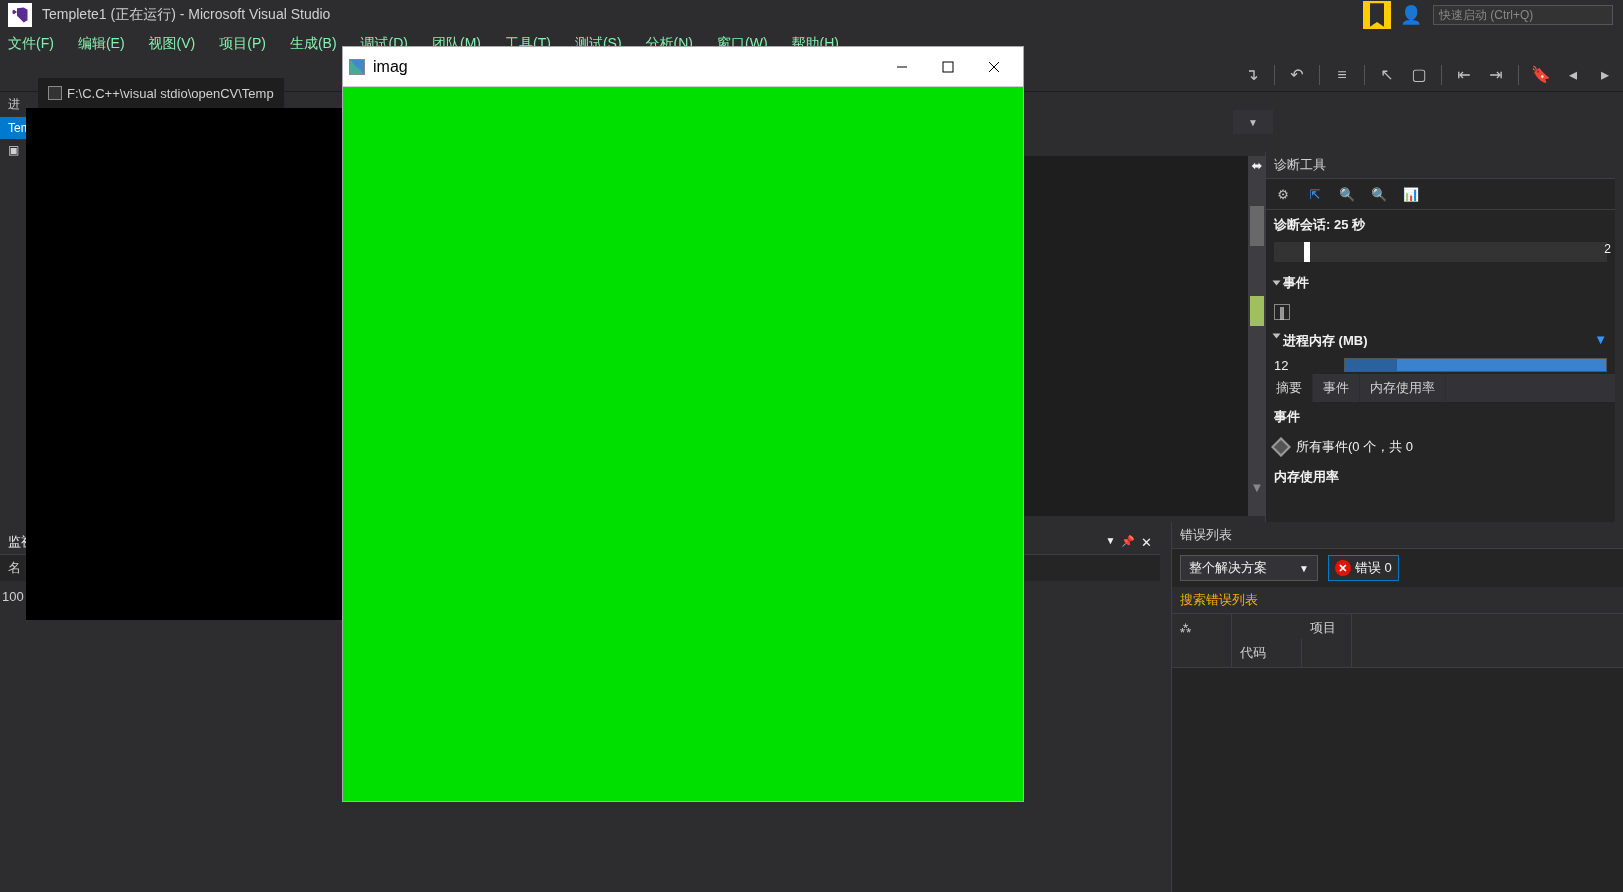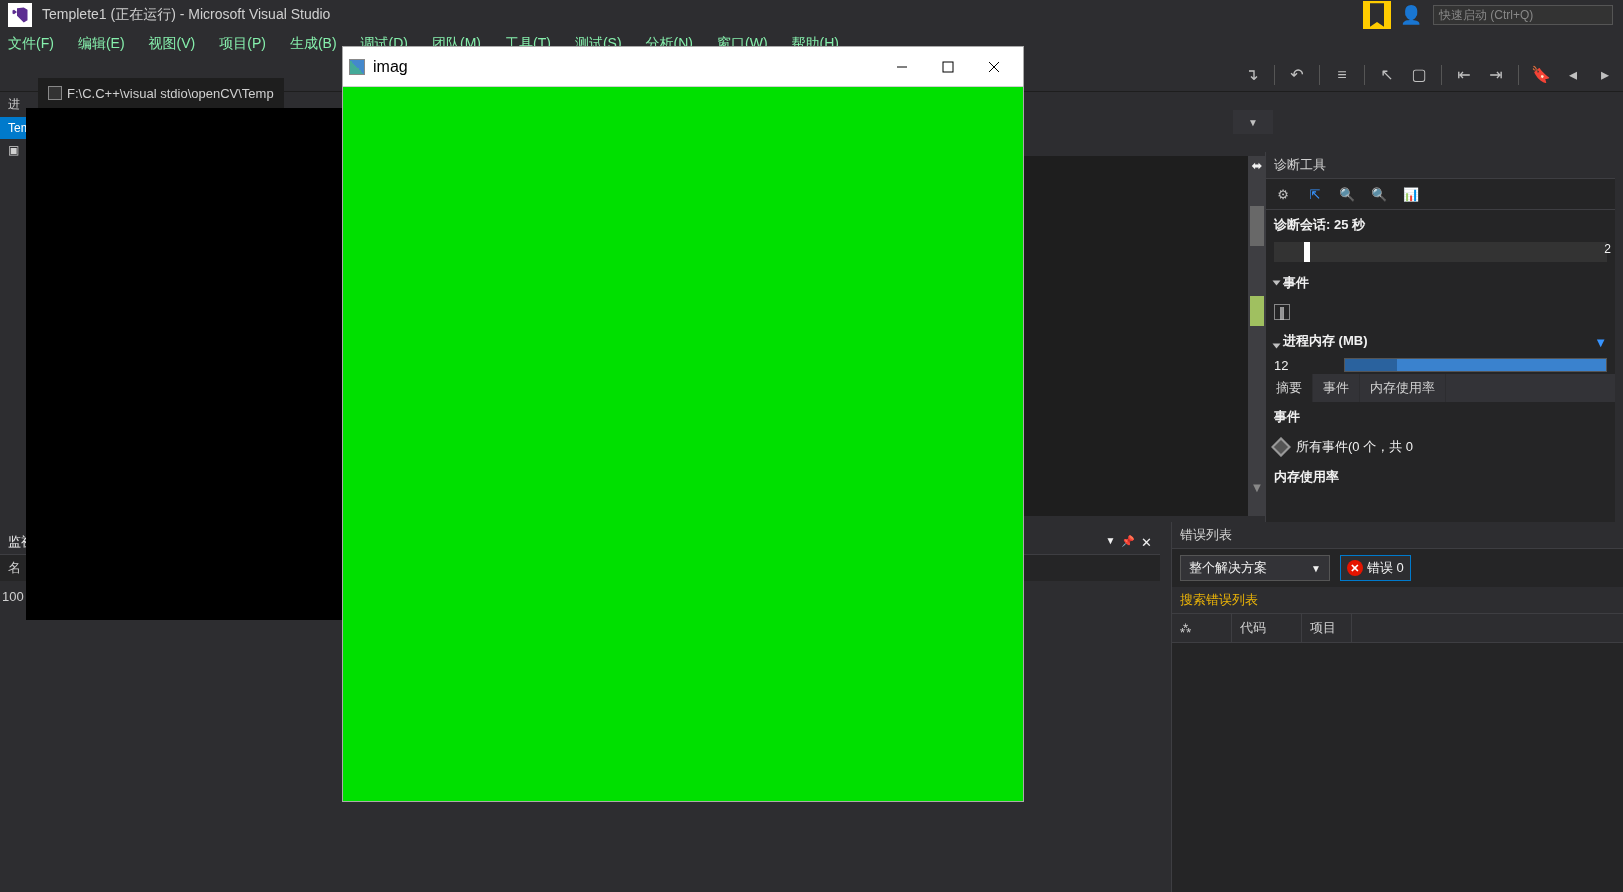--- a/index.html
+++ b/index.html
@@ -303,21 +303,21 @@
       display: flex;
       gap: 10px;
       padding: 6px 8px;
       align-items: center;
     }
     .error-dropdown {
       background: #333337;
       padding: 3px 8px;
       display: flex;
       align-items: center;
-      gap: 44px;
+      gap: 32px;
       font-size: 13px;
       border: 1px solid #555;
     }
     .error-badge {
       display: flex; align-items: center; gap: 4px;
       padding: 3px 6px;
       border: 1px solid #007acc;
       background: #2d2d30;
     }
     .err-circle {
@@ -516,21 +516,21 @@
       <div class="timeline-mark"></div>
     </div>
     <span style="position:absolute;right:4px;top:0;font-size:12px;">2</span>
   </div>
   <div class="diag-section">
     <span class="diag-tri"></span><b>事件</b>
   </div>
   <div class="diag-section">
     <span class="pause-icon-box">∥</span>
   </div>
-  <div class="diag-section" style="display:flex;align-items:flex-end;">
+  <div class="diag-section" style="display:flex;align-items:flex-start;">
     <span class="diag-tri"></span>
     <b>进程内存 (MB)</b>
     <span style="margin-left:auto;color:#3794ff;">▼</span>
   </div>
   <div style="display:flex;align-items:center;gap:40px;">
     <span style="padding:0 8px;font-size:13px;">12</span>
     <div class="mem-bar" style="flex:1;"></div>
   </div>
   <div class="diag-tabs">
     <div class="diag-tab active">摘要</div>
@@ -553,21 +553,21 @@
       <span style="font-size:10px;">▼</span>
     </div>
     <div class="error-badge">
       <span class="err-circle">✕</span>
       <span>错误 0</span>
     </div>
   </div>
   <div class="search-errors">搜索错误列表</div>
   <div class="error-cols">
     <div class="err-col" style="width:60px;"><span style="font-size:10px;">⁂</span></div>
-    <div class="err-col" style="width:70px;">代码</div>
+    <div class="err-col" style="width:70px;margin-top:25px;">代码</div>
     <div class="err-col" style="width:50px;">项目</div>
   </div>
 </div>
 
 <div class="img-window">
   <div class="img-titlebar">
     <span class="img-icon"></span>
     <span class="img-title">imag</span>
     <div class="img-title-btns">
       <div class="img-btn">

